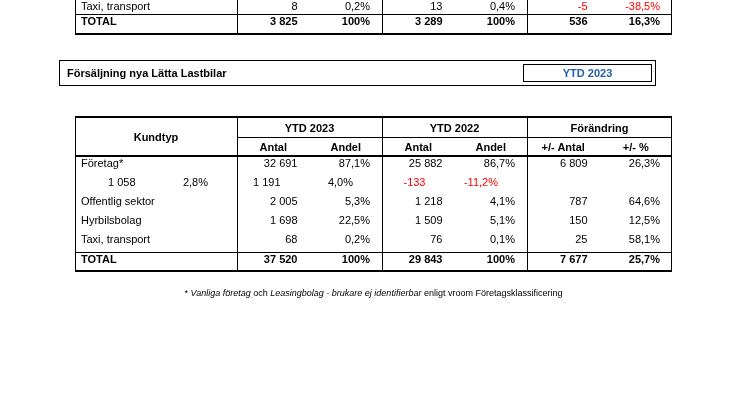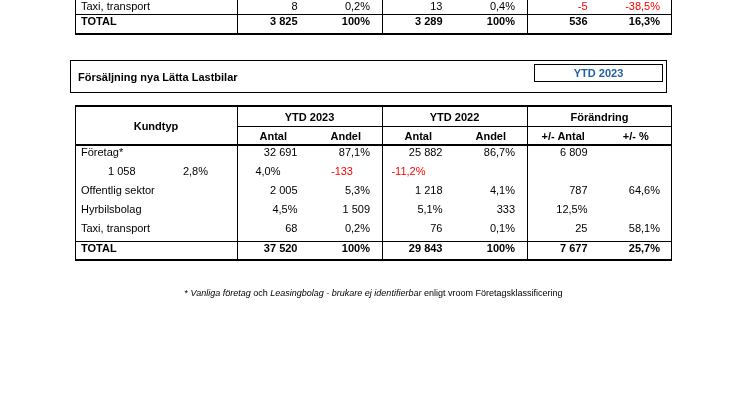--- a/index.html
+++ b/index.html
@@ -22,36 +22,36 @@
   .c.v { width: 72.5px; justify-content: flex-end; padding-right: 12px; }
   .neg { color: var(--negative); }
 
   
   #top-tbl { top: 0; }
   #top-tbl .r1 { height: 15px; border-bottom: 1px solid #000; }
   #top-tbl .r-total { height: 20px; border-bottom: 2px solid #000; font-weight: 700; }
 
   
   #section-band {
-    position: absolute; left: 70px; top: 60px; width: 597px; height: 33px;
+    position: absolute; left: 59px; top: 60px; width: 597px; height: 26px;
     border: 1px solid #000; background: #fff;
   }
   #section-title {
     position: absolute; left: 7px; top: 0; height: 100%;
     display: flex; align-items: center; font-weight: 700;
   }
   #ytd-badge {
     position: absolute; right: 3px; top: 3px; width: 129px; height: 18px;
     border: 1px solid #000; background: #fff;
     display: flex; align-items: center; justify-content: center;
     color: var(--accent); font-weight: 700;
   }
 
   
-  #main-tbl { top: 105px; }
+  #main-tbl { top: 116px; }
   #main-tbl .hdr { position: relative; border-top: 2px solid #000; border-bottom: 2px solid #000; }
   #main-tbl .grow { display: flex; height: 20px; }
   #main-tbl .grow .spacer { width: 162px; }
   #main-tbl .grp {
     width: 145px; display: flex; align-items: center; justify-content: center;
     font-weight: 700; border-bottom: 1px solid #000;
   }
   #main-tbl .srow { display: flex; height: 17px; }
   #main-tbl .srow .spacer { width: 162px; }
   #main-tbl .sub {
@@ -135,43 +135,46 @@
     </div>
   </div>
 
   <div class="row r-data">
     <div class="c lab">Företag*</div>
     <div class="c v">32 691</div>
     <div class="c v">87,1%</div>
     <div class="c v">25 882</div>
     <div class="c v">86,7%</div>
     <div class="c v">6 809</div>
+    <div class="c v">26,3%</div>
   </div>
   <div class="row r-data">
     <div class="c v">1 058</div>
     <div class="c v">2,8%</div>
+    <div class="c v">1 191</div>
     <div class="c v">4,0%</div>
     <div class="c v neg">-133</div>
     <div class="c v neg">-11,2%</div>
   </div>
   <div class="row r-data">
     <div class="c lab">Offentlig sektor</div>
     <div class="c v">2 005</div>
     <div class="c v">5,3%</div>
     <div class="c v">1 218</div>
     <div class="c v">4,1%</div>
     <div class="c v">787</div>
     <div class="c v">64,6%</div>
   </div>
   <div class="row r-data">
     <div class="c lab">Hyrbilsbolag</div>
-    <div class="c v">4,5%</div>
+    <div class="c v">1 698</div>
+    <div class="c v">22,5%</div>
     <div class="c v">1 509</div>
     <div class="c v">5,1%</div>
-    <div class="c v">333</div>
+    <div class="c v">150</div>
     <div class="c v">12,5%</div>
   </div>
   <div class="row r-data">
     <div class="c lab">Taxi, transport</div>
     <div class="c v">68</div>
     <div class="c v">0,2%</div>
     <div class="c v">76</div>
     <div class="c v">0,1%</div>
     <div class="c v">25</div>
     <div class="c v">58,1%</div>

